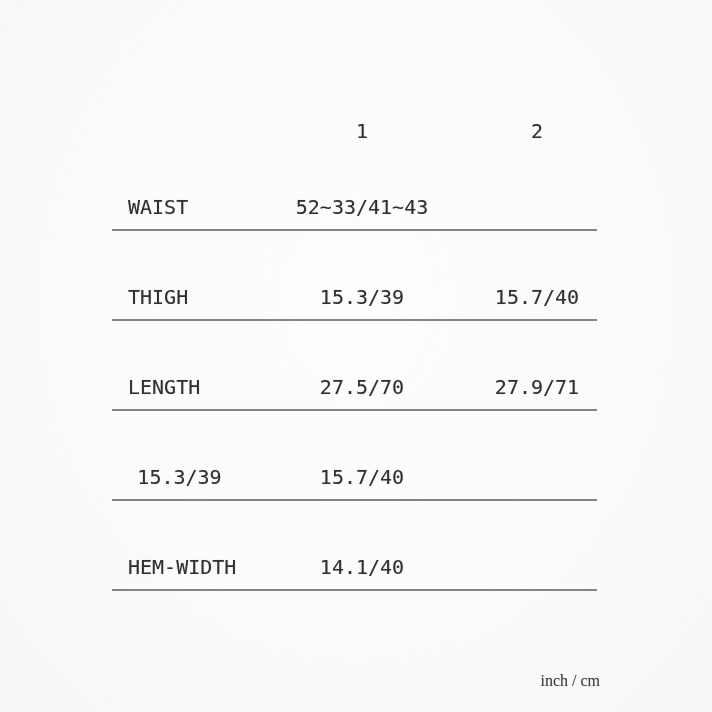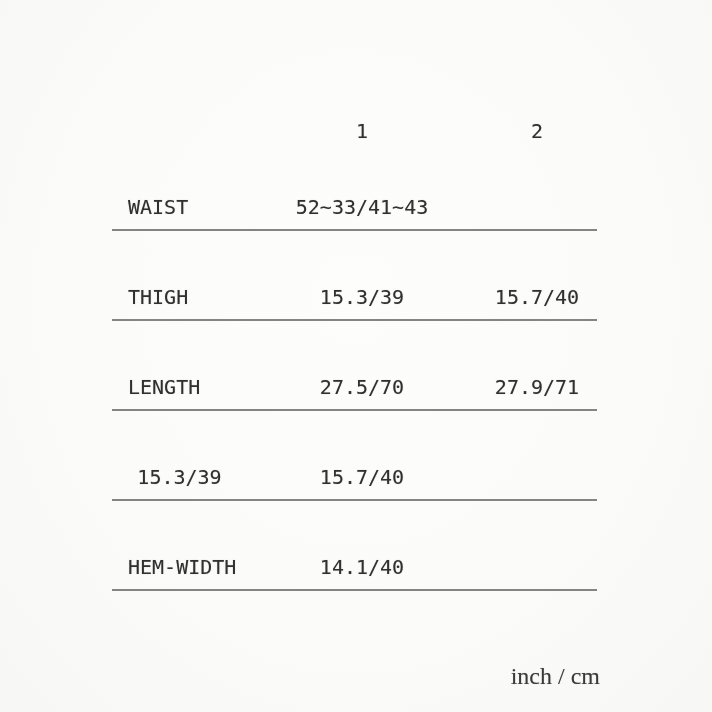--- a/index.html
+++ b/index.html
@@ -52,21 +52,21 @@
     text-align: left;
   }
   .cell.val {
     text-align: center;
   }
   .units {
     position: absolute;
     right: 112px;
     bottom: 22px;
     font-family: "Liberation Serif", "DejaVu Serif", serif;
-    font-size: 24px;
+    font-size: 16px;
     color: #3a3a3a;
     text-shadow: 0 0 1px rgba(70,70,70,0.3);
   }
 </style>
 </head>
 <body>
 
 <div class="page">
 
   <div class="chart">

